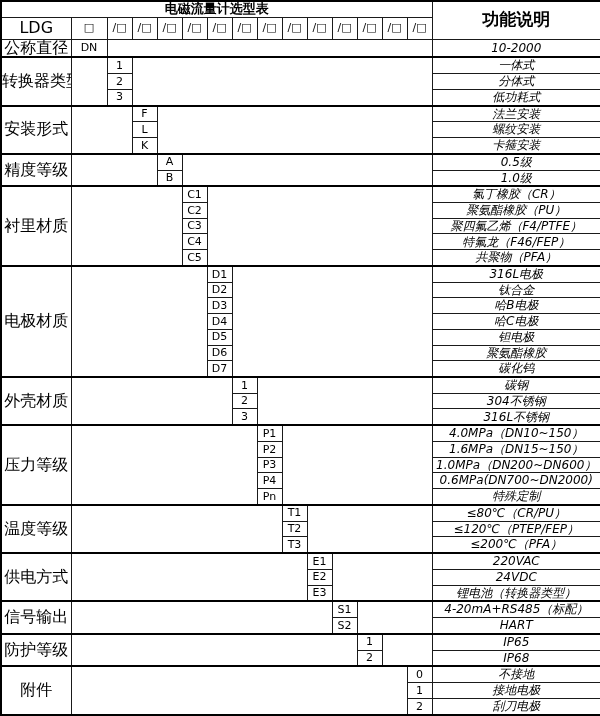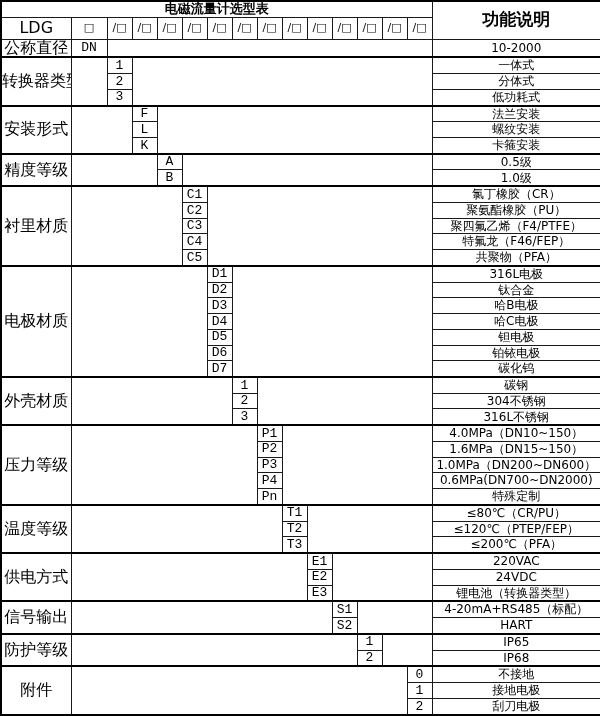--- a/index.html
+++ b/index.html
@@ -37,27 +37,27 @@
     font-weight: bold;
     font-size: 13px;
   }
   td.fn-header {
     font-weight: bold;
     font-size: 17px;
     border-left: 2px solid #000000;
   }
   td.fn {
     border-left: 2px solid #000000;
+    font-style: italic;
   }
   td.cat-label {
     font-size: 16px;
   }
   td.code-cell {
-    font-size: 13px;
-    font-family: Liberation Mono, monospace;
+    font-size: 11px;
   }
   td.slot-cell, td.box-cell {
     font-size: 11px;
   }
   td.ldg-cell {
     text-align: left;
     padding-left: 8px;
     font-size: 16px;
   }
   td.al {
@@ -202,21 +202,21 @@
         <tr>
           <td class="code-cell">D4</td>
           <td class="fn">哈C电极</td>
         </tr>
         <tr>
           <td class="code-cell">D5</td>
           <td class="fn">钽电极</td>
         </tr>
         <tr>
           <td class="code-cell">D6</td>
-          <td class="fn">铂铱电极</td>
+          <td class="fn">聚氨酯橡胶</td>
         </tr>
         <tr>
           <td class="code-cell">D7</td>
           <td class="fn">碳化钨</td>
         </tr>
         <tr class="group-top">
           <td rowspan="3" class="cat-label group-top">外壳材质</td>
           <td colspan="6" rowspan="3" class="group-top"></td>
           <td class="code-cell group-top">1</td>
           <td colspan="7" rowspan="3" class="group-top"></td>

